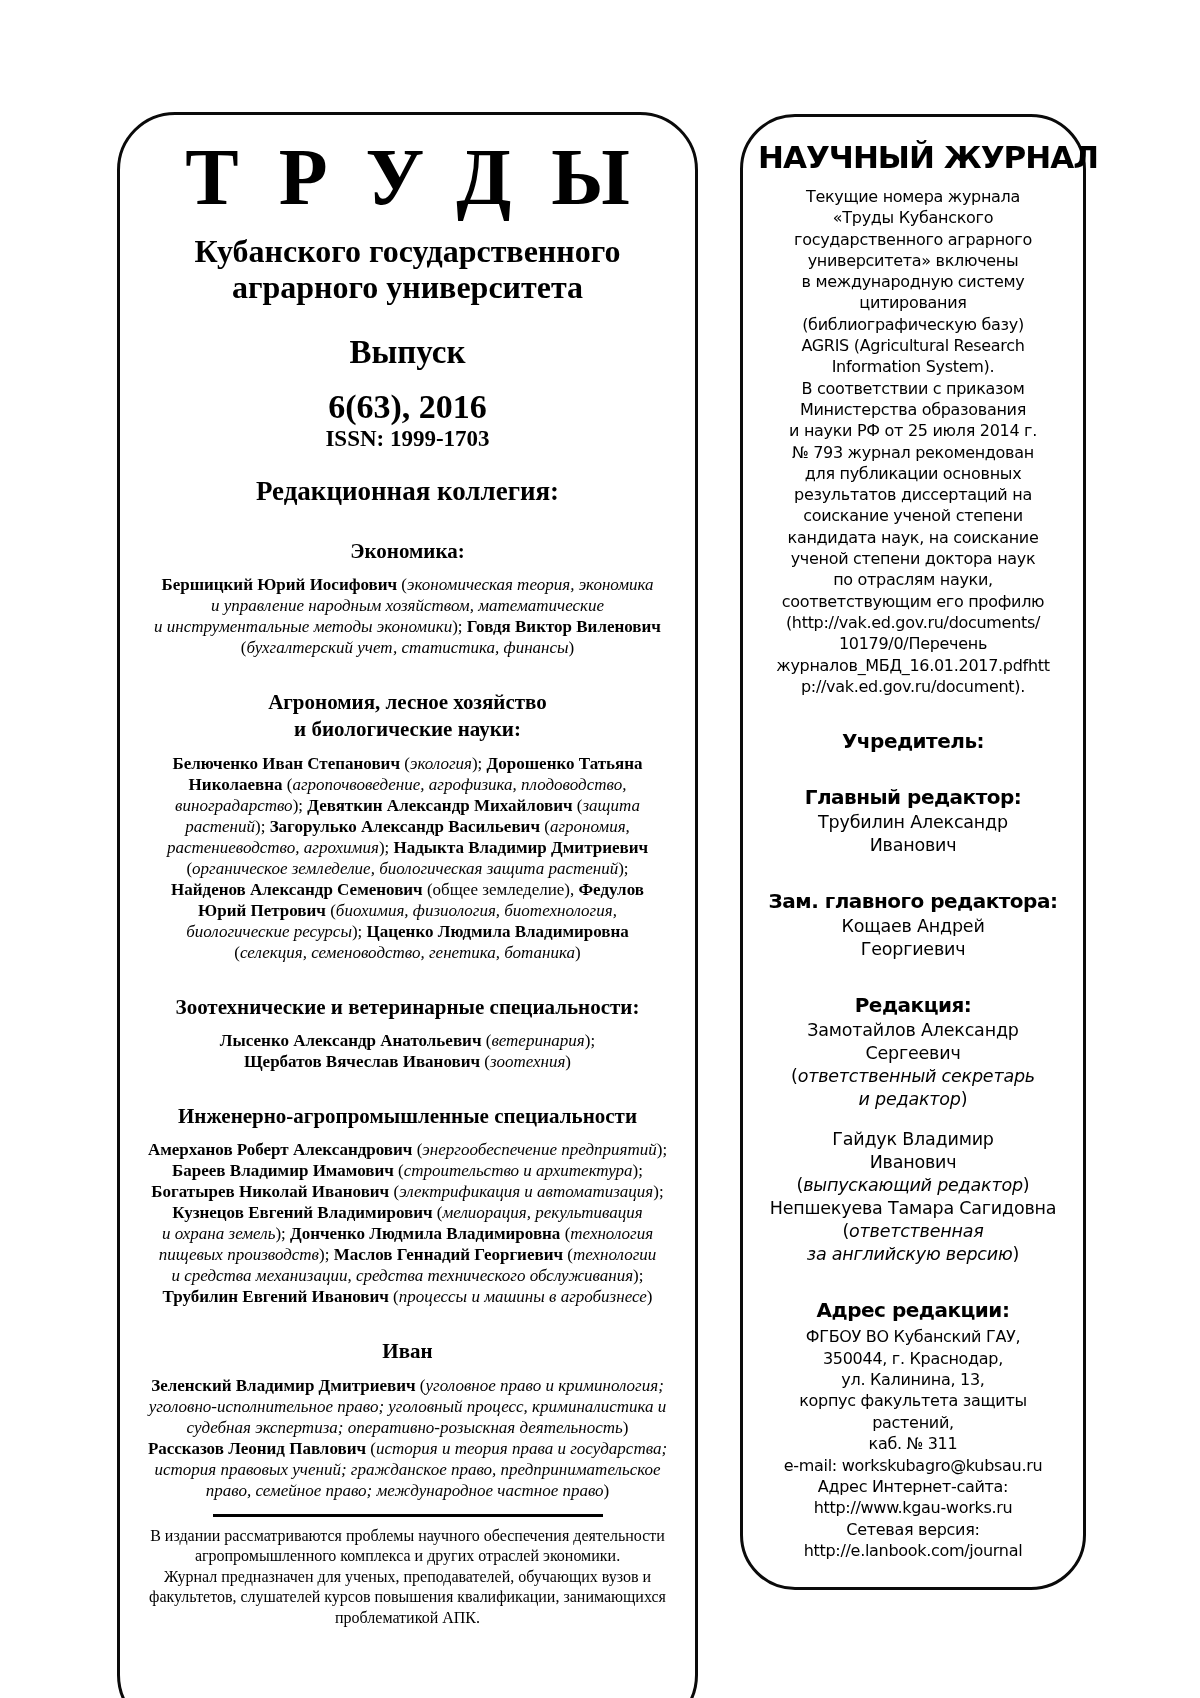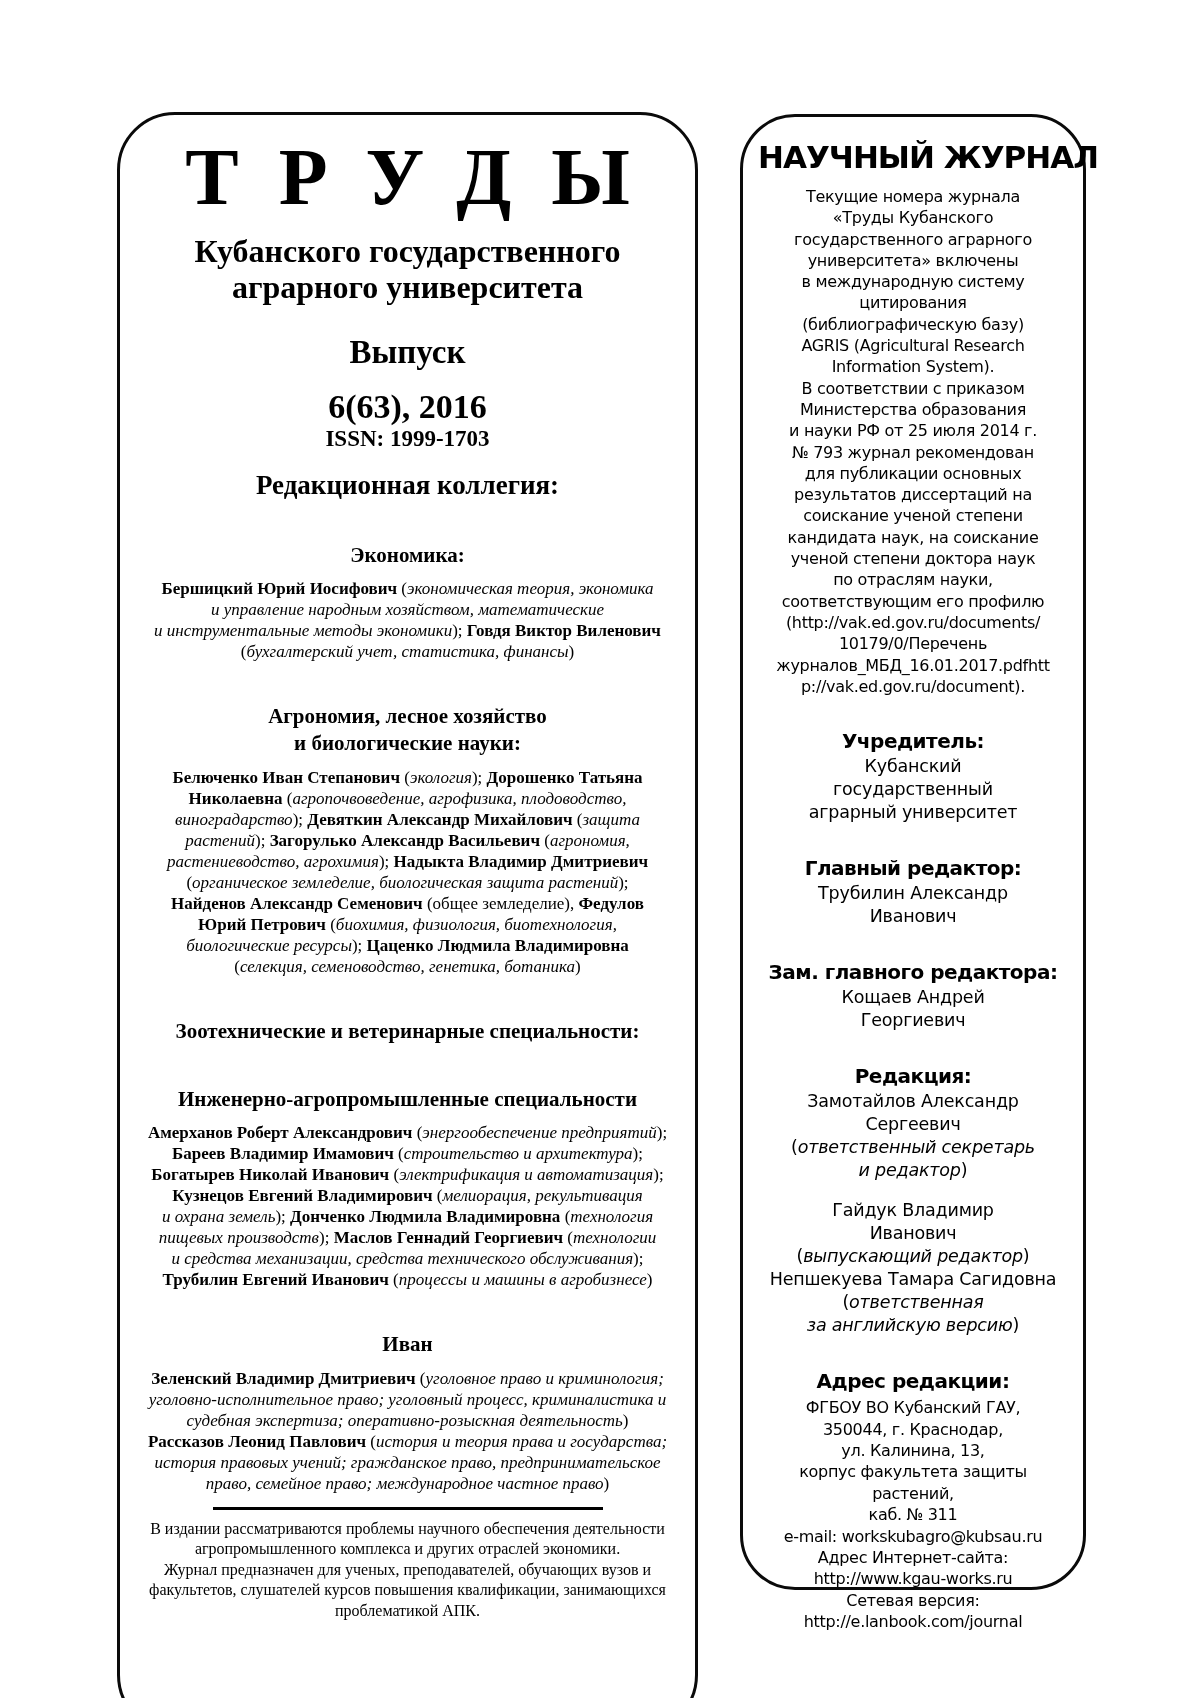--- a/index.html
+++ b/index.html
@@ -16,22 +16,22 @@
     left:117px; top:112px; width:581px; height:1621px; border-radius:58px;
     padding:16px 13px 0 13px;
     font-family:"Liberation Serif","DejaVu Serif",serif;
   }
   .trudy { font-size:80px; line-height:1.02; font-weight:bold; margin-top:6px; white-space:nowrap; }
   .trudy span { letter-spacing:.5em; margin-right:-.5em; }
   .subt  { font-size:32px; font-weight:bold; line-height:1.15; margin-top:14px; }
   .issue { font-size:33px; font-weight:bold; line-height:1.1; margin-top:28px; }
   .issue-num { font-size:34px; font-weight:bold; line-height:1.1; margin-top:18px; }
   .issn  { font-size:23px; font-weight:bold; }
-  .board { font-size:27px; font-weight:bold; margin-top:18px; }
-  .sec-h { font-size:21px; font-weight:bold; line-height:1.3; margin-top:41px; }
+  .board { font-size:27px; font-weight:bold; margin-top:24px; }
+  .sec-h { font-size:21px; font-weight:bold; line-height:1.3; margin-top:31px; }
   .members { font-size:17px; line-height:21px; margin-top:9px; }
   .sep   { width:390px; height:3px; background:#000; margin:13px auto 0 auto; }
   .footer-note { font-size:16px; line-height:20.5px; margin-top:9px; }
   
   #right-card {
     left:740px; top:114px; width:346px; height:1476px; border-radius:55px;
     padding:18px 15px 0 15px;
     font-family:"DejaVu Sans","Liberation Sans",sans-serif;
   }
   .sci-h { font-size:31px; font-weight:bold; letter-spacing:-1px; margin-top:4px; white-space:nowrap; }
@@ -54,37 +54,37 @@
     <div class="issn">ISSN: 1999-1703</div>
     <div class="board">Редакционная коллегия:</div>
 
     <div class="sec-h">Экономика:</div>
     <div class="members"><span style="font-weight: bold;">Бершицкий Юрий Иосифович</span><span> (</span><span style="font-style: italic;">экономическая теория, экономика</span><br><span style="font-style: italic;">и управление народным хозяйством, математические</span><br><span style="font-style: italic;">и инструментальные методы экономики</span><span>); </span><span style="font-weight: bold;">Говдя Виктор Виленович</span><br><span>(</span><span style="font-style: italic;">бухгалтерский учет, статистика, финансы</span><span>)</span></div>
 
     <div class="sec-h">Агрономия, лесное хозяйство<br>и биологические науки:</div>
     <div class="members"><span style="font-weight: bold;">Белюченко Иван Степанович</span><span> (</span><span style="font-style: italic;">экология</span><span>); </span><span style="font-weight: bold;">Дорошенко Татьяна</span><br><span style="font-weight: bold;">Николаевна</span><span> (</span><span style="font-style: italic;">агропочвоведение, агрофизика, плодоводство,</span><br><span style="font-style: italic;">виноградарство</span><span>); </span><span style="font-weight: bold;">Девяткин Александр Михайлович</span><span> (</span><span style="font-style: italic;">защита</span><br><span style="font-style: italic;">растений</span><span>); </span><span style="font-weight: bold;">Загорулько Александр Васильевич</span><span> (</span><span style="font-style: italic;">агрономия,</span><br><span style="font-style: italic;">растениеводство, агрохимия</span><span>); </span><span style="font-weight: bold;">Надыкта Владимир Дмитриевич</span><br><span>(</span><span style="font-style: italic;">органическое земледелие, биологическая защита растений</span><span>);</span><br><span style="font-weight: bold;">Найденов Александр Семенович</span><span> (общее земледелие), </span><span style="font-weight: bold;">Федулов</span><br><span style="font-weight: bold;">Юрий Петрович</span><span> (</span><span style="font-style: italic;">биохимия, физиология, биотехнология,</span><br><span style="font-style: italic;">биологические ресурсы</span><span>); </span><span style="font-weight: bold;">Цаценко Людмила Владимировна</span><br><span>(</span><span style="font-style: italic;">селекция, семеноводство, генетика, ботаника</span><span>)</span></div>
 
     <div class="sec-h">Зоотехнические и ветеринарные специальности:</div>
+    <div class="members"><span style="font-weight: bold;">Лысенко Александр Анатольевич</span><span> (</span><span style="font-style: italic;">ветеринария</span><span>);</span><br><span style="font-weight: bold;">Щербатов Вячеслав Иванович</span><span> (</span><span style="font-style: italic;">зоотехния</span><span>)</span></div>
 
     <div class="sec-h">Инженерно-агропромышленные специальности</div>
     <div class="members"><span style="font-weight: bold;">Амерханов Роберт Александрович</span><span> (</span><span style="font-style: italic;">энергообеспечение предприятий</span><span>);</span><br><span style="font-weight: bold;">Бареев Владимир Имамович</span><span> (</span><span style="font-style: italic;">строительство и архитектура</span><span>);</span><br><span style="font-weight: bold;">Богатырев Николай Иванович</span><span> (</span><span style="font-style: italic;">электрификация и автоматизация</span><span>);</span><br><span style="font-weight: bold;">Кузнецов Евгений Владимирович</span><span> (</span><span style="font-style: italic;">мелиорация, рекультивация</span><br><span style="font-style: italic;">и охрана земель</span><span>); </span><span style="font-weight: bold;">Донченко Людмила Владимировна</span><span> (</span><span style="font-style: italic;">технология</span><br><span style="font-style: italic;">пищевых производств</span><span>); </span><span style="font-weight: bold;">Маслов Геннадий Георгиевич</span><span> (</span><span style="font-style: italic;">технологии</span><br><span style="font-style: italic;">и средства механизации, средства технического обслуживания</span><span>);</span><br><span style="font-weight: bold;">Трубилин Евгений Иванович</span><span> (</span><span style="font-style: italic;">процессы и машины в агробизнесе</span><span>)</span></div>
 
     <div class="sec-h">Иван</div>
     <div class="members"><span style="font-weight: bold;">Зеленский Владимир Дмитриевич</span><span> (</span><span style="font-style: italic;">уголовное право и криминология;</span><br><span style="font-style: italic;">уголовно-исполнительное право; уголовный процесс, криминалистика и</span><br><span style="font-style: italic;">судебная экспертиза; оперативно-розыскная деятельность</span><span>)</span><br><span style="font-weight: bold;">Рассказов Леонид Павлович</span><span> (</span><span style="font-style: italic;">история и теория права и государства;</span><br><span style="font-style: italic;">история правовых учений; гражданское право, предпринимательское</span><br><span style="font-style: italic;">право, семейное право; международное частное право</span><span>)</span></div>
 
     <div class="sep"></div>
     <div class="footer-note">В издании рассматриваются проблемы научного обеспечения деятельности<br>агропромышленного комплекса и других отраслей экономики.<br>Журнал предназначен для ученых, преподавателей, обучающих вузов и<br>факультетов, слушателей курсов повышения квалификации, занимающихся<br>проблематикой АПК.</div>
   </div>
 
   <div class="card" id="right-card">
     <div class="sci-h">НАУЧНЫЙ ЖУРНАЛ</div>
     <div class="intro">Текущие номера журнала<br>«Труды Кубанского<br>государственного аграрного<br>университета» включены<br>в международную систему<br>цитирования<br>(библиографическую базу)<br>AGRIS (Agricultural Research<br>Information System).<br>В соответствии с приказом<br>Министерства образования<br>и науки РФ от 25 июля 2014 г.<br>№ 793 журнал рекомендован<br>для публикации основных<br>результатов диссертаций на<br>соискание ученой степени<br>кандидата наук, на соискание<br>ученой степени доктора наук<br>по отраслям науки,<br>соответствующим его профилю<br>(http://vak.ed.gov.ru/documents/<br>10179/0/Перечень<br>журналов_МБД_16.01.2017.pdfhtt<br>p://vak.ed.gov.ru/document).</div>
 
     <div class="r-h">Учредитель:</div>
-    <div class="r-t">Кубанский<br>государственный<br>аграрный университет</div>
 
     <div class="r-h">Главный редактор:</div>
     <div class="r-t">Трубилин Александр<br>Иванович</div>
 
     <div class="r-h">Зам. главного редактора:</div>
     <div class="r-t">Кощаев Андрей<br>Георгиевич</div>
 
     <div class="r-h">Редакция:</div>
     <div class="r-t"><span>Замотайлов Александр</span><br><span>Сергеевич</span><br><span>(</span><span style="font-style: italic; text-align: right;">ответственный секретарь</span><br><span style="font-style: italic;">и редактор</span><span>)</span></div>
     <div class="r-t r-t2"><span>Гайдук Владимир</span><br><span>Иванович</span><br><span>(</span><span style="font-style: italic;">выпускающий редактор</span><span>)</span><br><span>Непшекуева Тамара Сагидовна</span><br><span>(</span><span style="font-style: italic;">ответственная</span><br><span style="font-style: italic;">за английскую версию</span><span>)</span></div>

